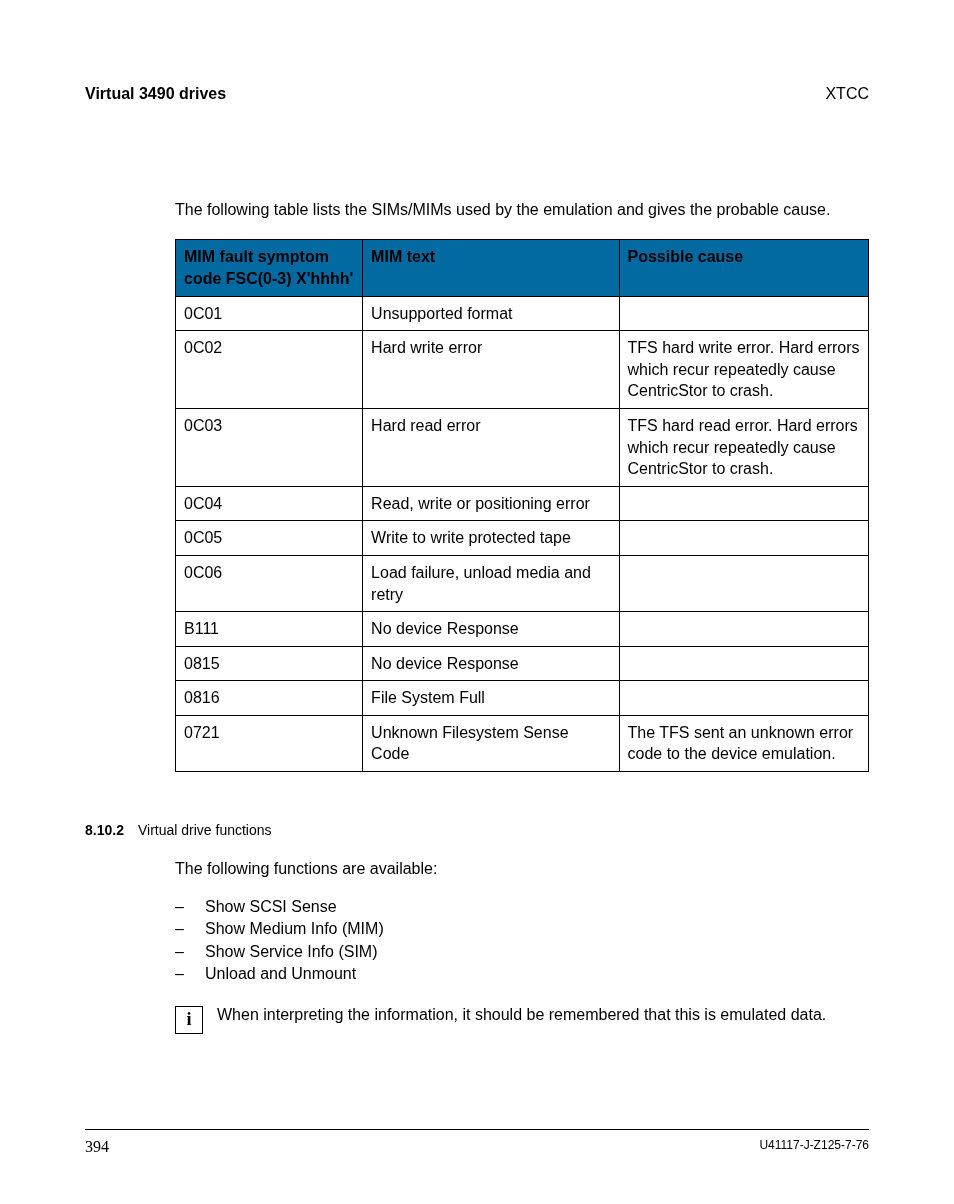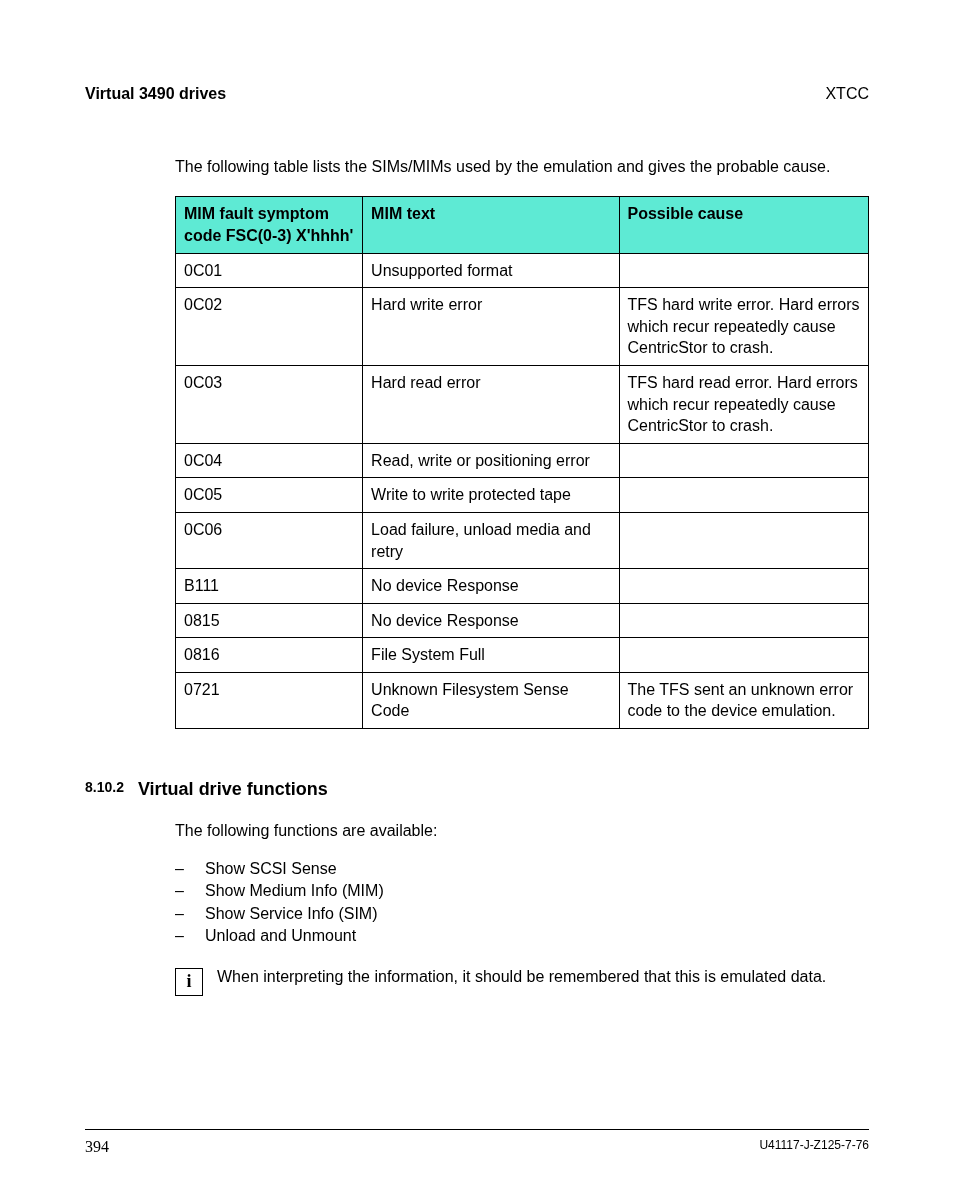--- a/index.html
+++ b/index.html
@@ -13,21 +13,21 @@
     background: #fff;
     color: #000;
     width: 954px;
     height: 1204px;
     padding: 85px 85px 40px 85px;
     position: relative;
   }
   .header-row {
     display: flex;
     justify-content: space-between;
-    margin-bottom: 53px;
+    margin-bottom: 96px;
     text-align: center;
   }
   .header-left {
     font-weight: bold;
   }
   .header-right {
     font-weight: normal;
   }
   .intro-text {
     margin-left: 90px;
@@ -42,38 +42,38 @@
   }
   th, td {
     border: 1px solid #000;
     padding: 6px 8px;
     text-align: left;
     vertical-align: top;
     font-size: 16px;
     line-height: 1.35;
   }
   th {
-    background: #5eead4;
+    background: #0369a1;
     font-weight: bold;
   }
   th:nth-child(1), td:nth-child(1) { width: 27%; }
   th:nth-child(2), td:nth-child(2) { width: 37%; }
   th:nth-child(3), td:nth-child(3) { width: 36%; }
   .section-row {
     display: flex;
     gap: 14px;
     margin-bottom: 22px;
   }
   .section-num {
     font-weight: bold;
     font-size: 14px;
   }
   .section-title {
-    font-weight: bold;
-    font-size: 18px;
+    font-weight: normal;
+    font-size: 14px;
   }
   .sub-text {
     margin-left: 90px;
     margin-bottom: 18px;
   }
   .link-list {
     margin-left: 90px;
     margin-bottom: 18px;
   }
   .link-list .row {

